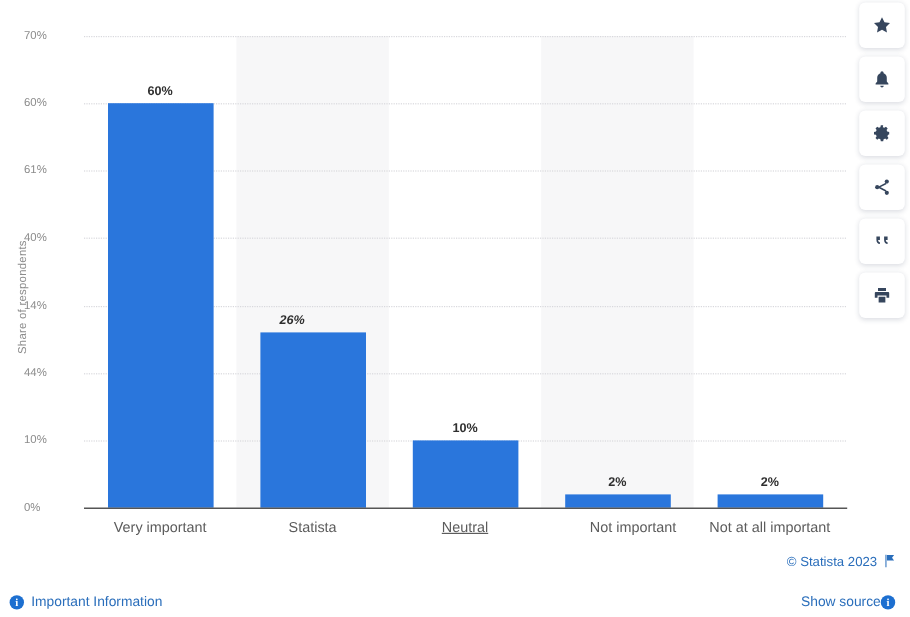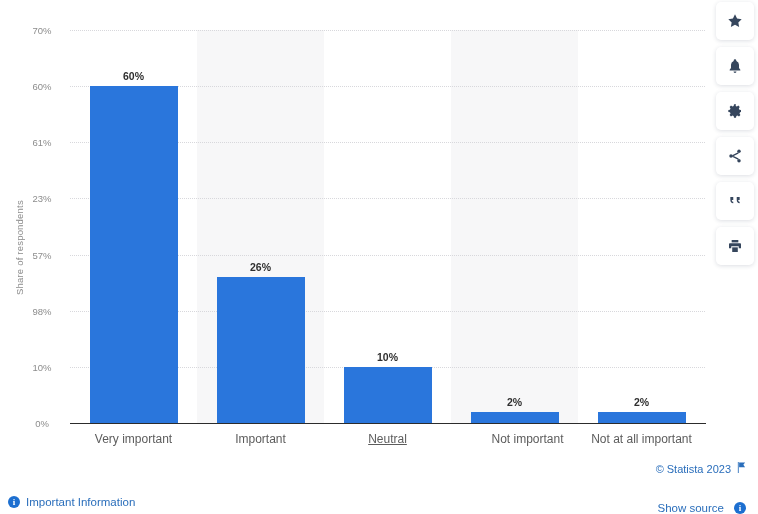--- a/index.html
+++ b/index.html
@@ -66,21 +66,21 @@
     left: 0;
     width: 100%;
     height: 0;
     border-top: 1px dotted #d8d8dc;
   }
 
   .tick-label {
     position: absolute;
     right: 0;
     width: 44px;
-    text-align: center;
+    text-align: left;
     font-size: 9.5px;
     color: #8c8c8c;
     transform: translateY(-50%);
   }
   #y-ticks {
     position: absolute;
     left: 14px;
     top: 30px;
     width: 50px;
     height: 393px;
@@ -169,26 +169,26 @@
     font-size: 11.5px;
     color: #2a6ebb;
     display: flex;
     align-items: center;
     gap: 6px;
     cursor: pointer;
   }
   #show-source {
     position: absolute;
     right: 12px;
-    bottom: 0;
+    bottom: 6px;
     font-size: 11.5px;
     color: #2a6ebb;
     display: flex;
     align-items: center;
-    gap: 10px;
+    gap: 0;
     cursor: pointer;
   }
   .info-dot {
     display: inline-block;
     width: 12px;
     height: 12px;
     border-radius: 50%;
     background: #1d6fd0;
     color: #ffffff;
     font-size: 9px;
@@ -203,23 +203,23 @@
 
 <div id="app">
 
   <div id="chart-region">
 
     <div id="y-axis-title">Share of respondents</div>
 
     <div id="y-ticks">
         <div class="tick-label" style="top: 393px;">0%</div>
         <div class="tick-label" style="top: 336.857px;">10%</div>
-        <div class="tick-label" style="top: 280.714px;">98%</div>
-        <div class="tick-label" style="top: 224.571px;">57%</div>
-        <div class="tick-label" style="top: 168.429px;">23%</div>
+        <div class="tick-label" style="top: 280.714px;">44%</div>
+        <div class="tick-label" style="top: 224.571px;">14%</div>
+        <div class="tick-label" style="top: 168.429px;">40%</div>
         <div class="tick-label" style="top: 112.286px;">61%</div>
         <div class="tick-label" style="top: 56.1429px;">60%</div>
         <div class="tick-label" style="top: 0px;">70%</div>
       </div>
 
     <div id="plot">
       <div id="bands">
           <div class="band" style="left: 127px; width: 127px;"></div>
           <div class="band" style="left: 381px; width: 127px;"></div>
         </div>
@@ -237,28 +237,28 @@
           <div class="bar" style="left: 146.5px; width: 88px; height: 145.971px; background: rgb(42, 118, 220);"></div>
           <div class="bar" style="left: 273.5px; width: 88px; height: 56.1429px; background: rgb(42, 118, 220);"></div>
           <div class="bar" style="left: 400.5px; width: 88px; height: 11.2286px; background: rgb(42, 118, 220);"></div>
           <div class="bar" style="left: 527.5px; width: 88px; height: 11.2286px; background: rgb(42, 118, 220);"></div>
         </div>
     </div>
 
     <div id="axis-line"></div>
     <div id="cat-labels">
         <div class="cat-label" style="left: 70px; width: 127px;">Very important</div>
-        <div class="cat-label" style="left: 197px; width: 127px;">Important</div>
+        <div class="cat-label" style="left: 197px; width: 127px;">Statista</div>
         <div class="cat-label" style="left: 324px; width: 127px; text-decoration: underline;">Neutral</div>
         <div class="cat-label" style="left: 464px; width: 127px;">Not important</div>
         <div class="cat-label" style="left: 578px; width: 127px;">Not at all important</div>
       </div>
     <div id="bar-values">
         <div class="bar-value" style="left: 70px; width: 127px; top: 82.1429px;">60%</div>
-        <div class="bar-value" style="left: 197px; width: 127px; top: 273.029px;">26%</div>
+        <div class="bar-value" style="left: 180px; width: 127px; top: 273.029px; font-style: italic;">26%</div>
         <div class="bar-value" style="left: 324px; width: 127px; top: 362.857px;">10%</div>
         <div class="bar-value" style="left: 451px; width: 127px; top: 407.771px;">2%</div>
         <div class="bar-value" style="left: 578px; width: 127px; top: 407.771px;">2%</div>
       </div>
   </div>
 
   <div id="icon-rail">
     <div class="rail-btn">
       <span>
         <svg width="16" height="16" viewBox="0 0 24 24" fill="#36465d">

